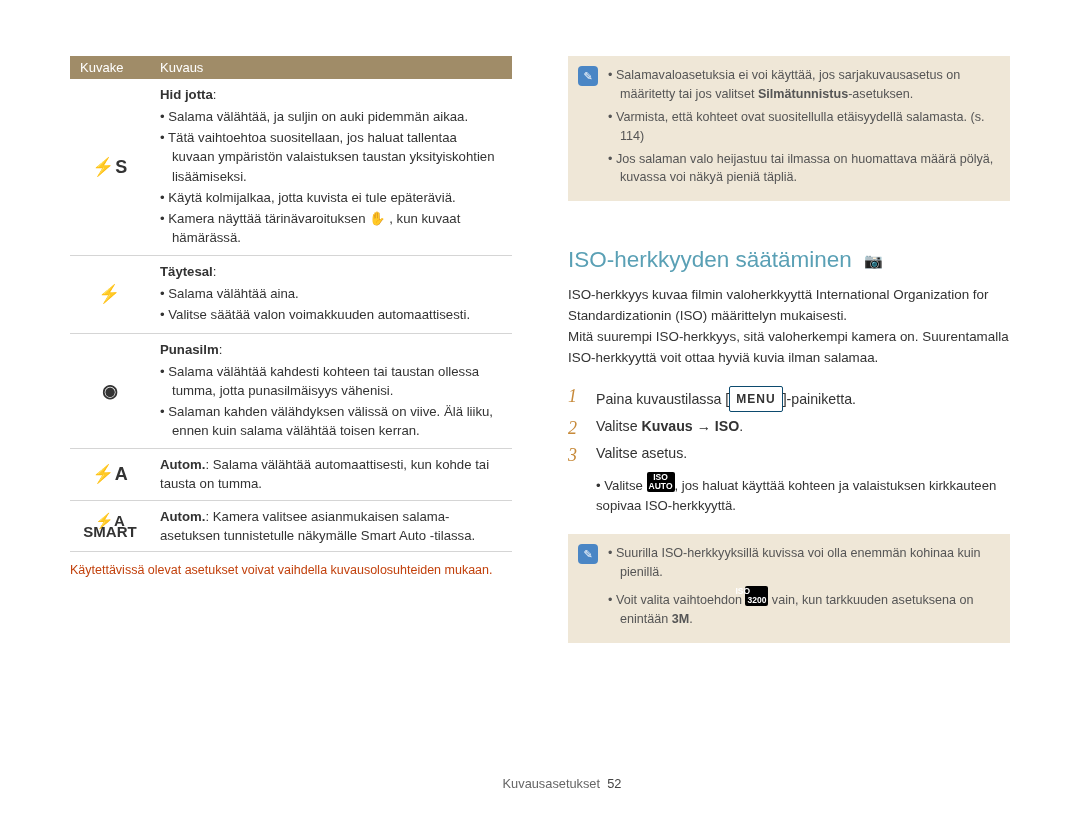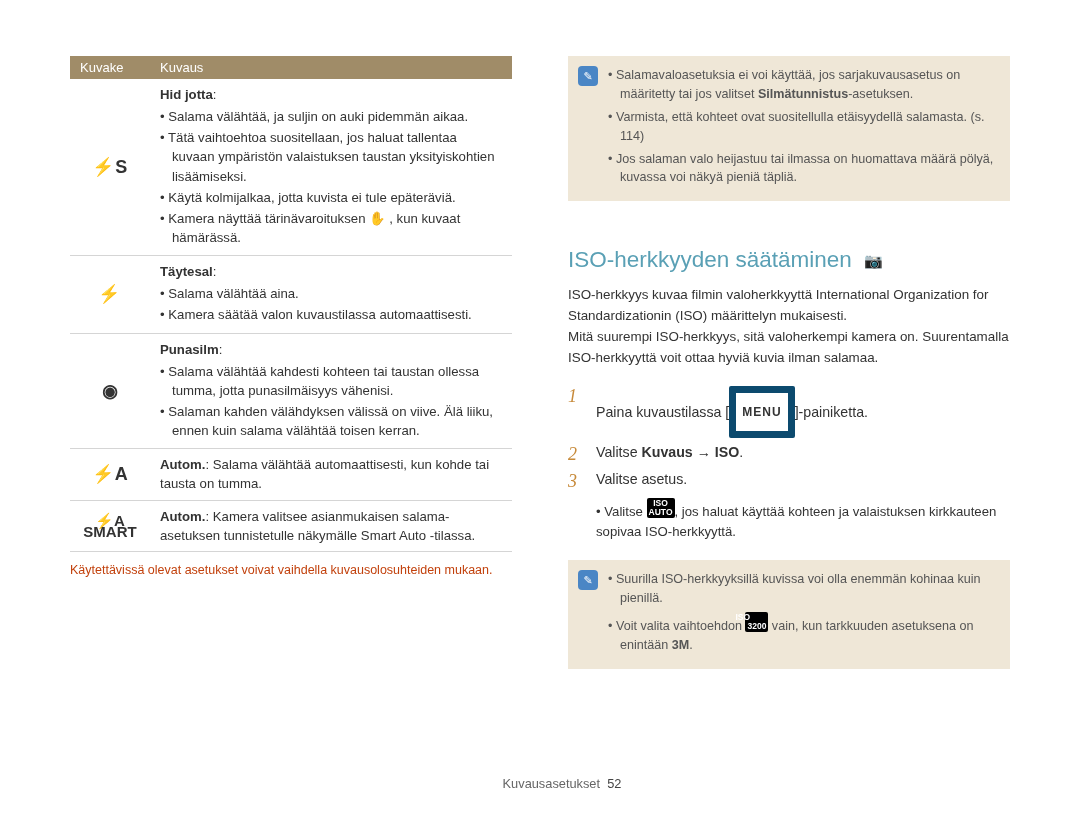--- a/index.html
+++ b/index.html
@@ -142,22 +142,22 @@
     font-style: italic;
     color: var(--orange);
     font-size: 18px;
     width: 18px;
     font-family: Georgia, 'Times New Roman', serif;
   }
   .menu-btn {
     display:inline-block;
     font-weight: bold;
     letter-spacing: 1px;
-    border: 7px solid #0c4a6e;
-    padding: 12px 6px;
+    border: 1px solid #0c4a6e;
+    padding: 5px 6px;
     border-radius: 2px;
     font-size: 12px;
     vertical-align: 1px;
   }
   .substep {
     font-size: 13.2px;
     margin-left: 28px;
     line-height:1.5;
   }
   .substep::before { content:"• "; }
@@ -221,21 +221,21 @@
               </ul>
             </td>
           </tr>
 
           <tr>
             <td class="icon-cell">⚡</td>
             <td>
               <span class="rowlabel">Täytesal</span>:
               <ul class="bullets">
                 <li>Salama välähtää aina.</li>
-                <li>Kamera säätää valon kuvaustilassa automaattisesti.</li>
+                <li>Valitse säätää valon voimakkuuden automaattisesti.</li>
               </ul>
             </td>
           </tr>
 
           <tr>
             <td class="icon-cell">◉</td>
             <td>
               <span class="rowlabel">Punasilm</span>:
               <ul class="bullets">
                 <li>Salama välähtää kahdesti kohteen tai taustan ollessa tumma, jotta punasilmäisyys vähenisi.</li>

